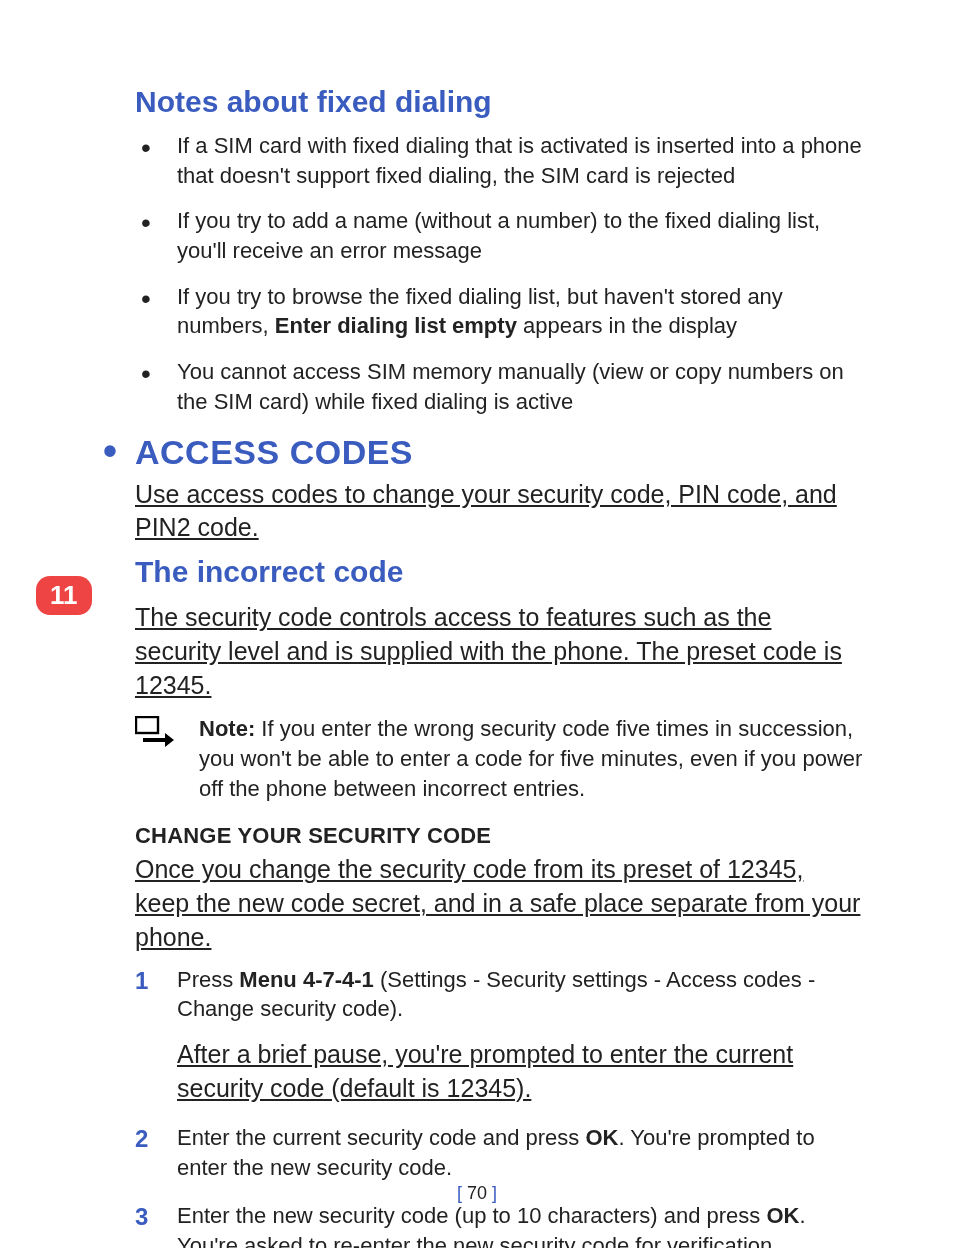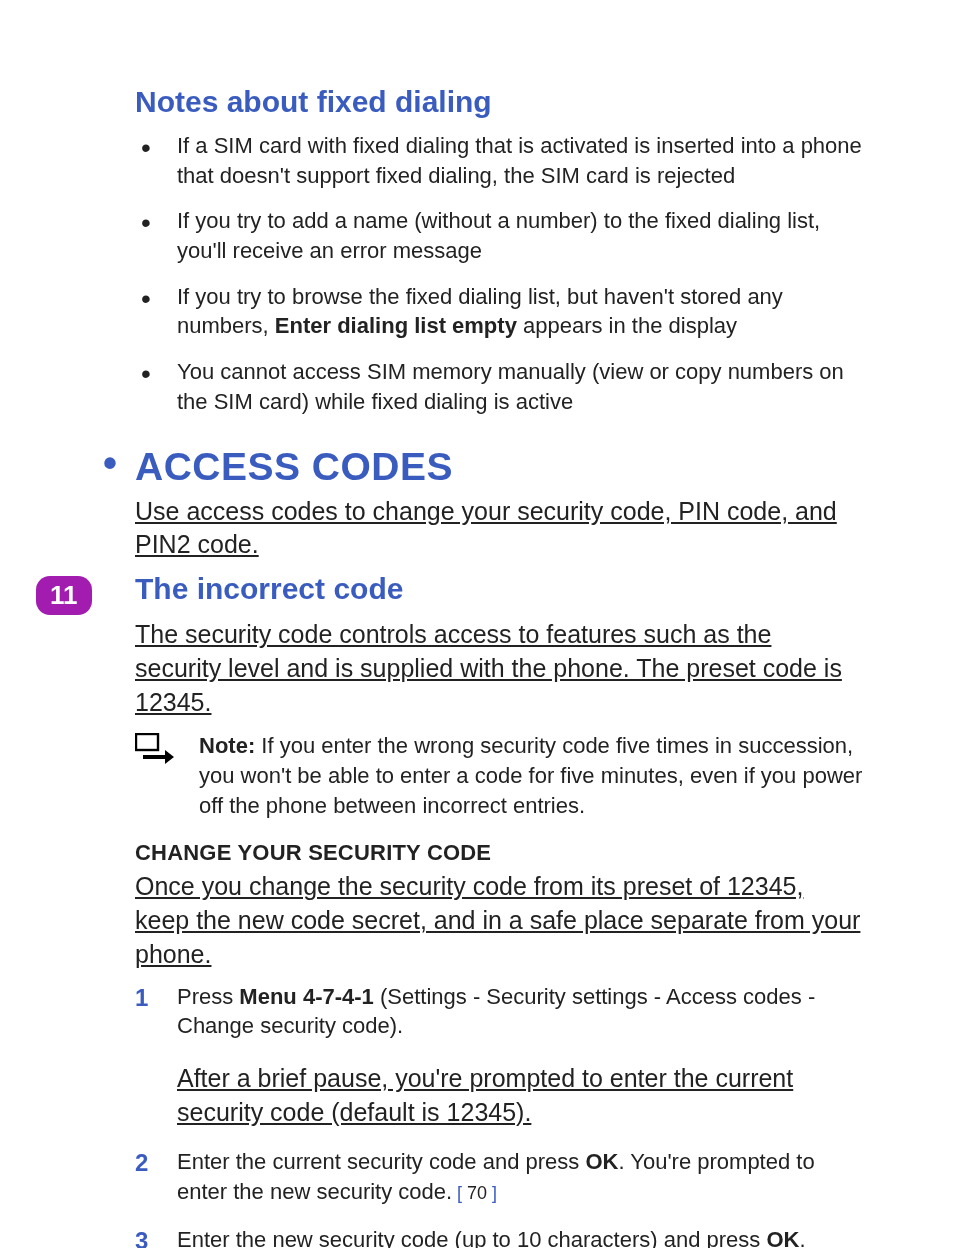--- a/index.html
+++ b/index.html
@@ -15,40 +15,40 @@
     position: relative;
     width: 954px;
     height: 1248px;
     box-sizing: border-box;
     padding: 85px 90px 60px 135px;
   }
   .thumb-tab {
     position: absolute;
     left: 36px;
     top: 576px;
-    background: #a21caf;
+    background: #ef4444;
     color: #fff;
     font-weight: 700;
     font-size: 26px;
     padding: 4px 14px;
     border-radius: 14px;
   }
   h2.blue {
     color: #3a5cbf;
     font-weight: 700;
     font-size: 30px;
     margin: 0 0 12px 0;
   }
   h2.section-main {
     color: #3a5cbf;
     font-weight: 700;
-    font-size: 39px;
+    font-size: 34px;
     text-transform: uppercase;
     letter-spacing: 0.5px;
-    margin: 28px 0 6px -30px;
+    margin: 16px 0 6px -30px;
     position: relative;
     padding-left: 30px;
   }
   h2.section-main::before {
     content: "•";
     position: absolute;
     left: -2px;
     top: -2px;
     font-size: 40px;
     line-height: 1;
@@ -171,21 +171,21 @@
     </div>
   </div>
 
   <h3 class="uc">Change your security code</h3>
   <p class="body">Once you change the security code from its preset of 12345, keep the new code secret, and in a safe place separate from your phone.</p>
 
   <ol class="steps">
     <li>
       <span class="num">1</span>
       <span>Press </span><span class="strong">Menu 4-7-4-1</span><span> (Settings - Security settings - Access codes - Change security code).</span>
-      <p class="body" style="margin-top:21px;">After a brief pause, you're prompted to enter the current security code (default is 12345).</p>
+      <p class="body" style="margin-top:14px;">After a brief pause, you're prompted to enter the current security code (default is 12345).</p>
     </li>
     <li>
       <span class="num">2</span>
       <span>Enter the current security code and press </span><span class="strong">OK</span><span>. You're prompted to enter the new security code.</span>
     </li>
     <li>
       <span class="num">3</span>
       <span>Enter the new security code (up to 10 characters) and press </span><span class="strong">OK</span><span>. You're asked to re-enter the new security code for verification.</span>
     </li>
   </ol>

